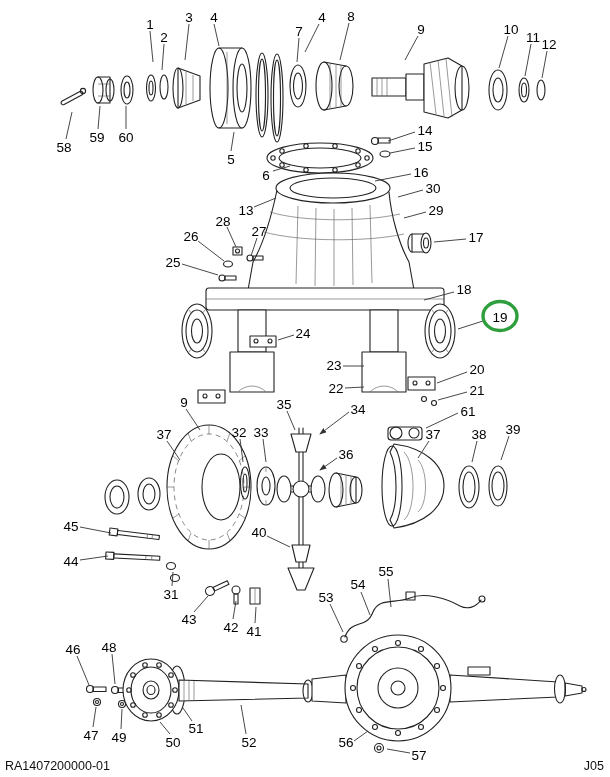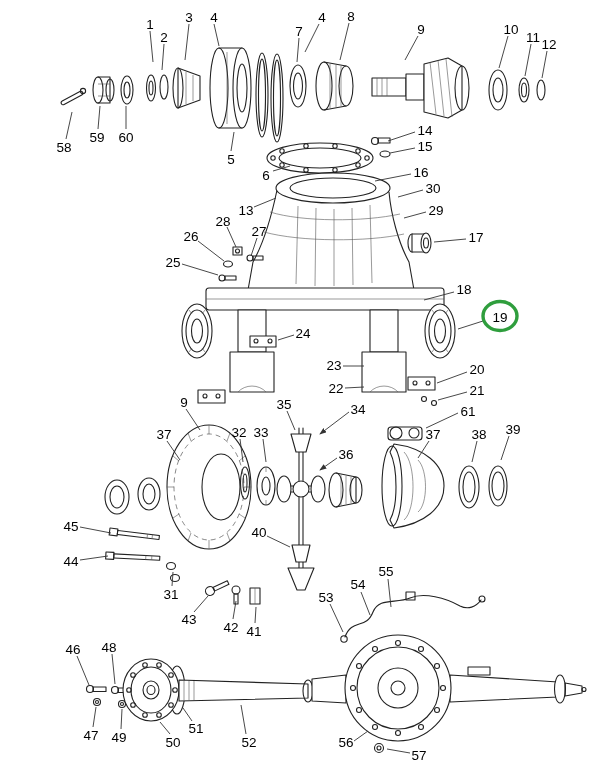--- a/index.html
+++ b/index.html
@@ -528,14 +528,18 @@
         <text x="358" y="588.5" class="callout">54</text>
         <line x1="388" y1="579" x2="391" y2="607" class="leader"></line>
         <text x="386" y="575.5" class="callout">55</text>
         <line x1="354" y1="741" x2="368" y2="731" class="leader"></line>
         <text x="346" y="746.5" class="callout">56</text>
         <line x1="410" y1="753" x2="387" y2="749" class="leader"></line>
         <text x="419" y="759.5" class="callout">57</text>
       </g>
 </svg>
 
-
+<div class="footer">
+  <span>RA1407200000-01</span>
+  <span>J05</span>
 </div>
 
+</div>
+
 </body></html>

